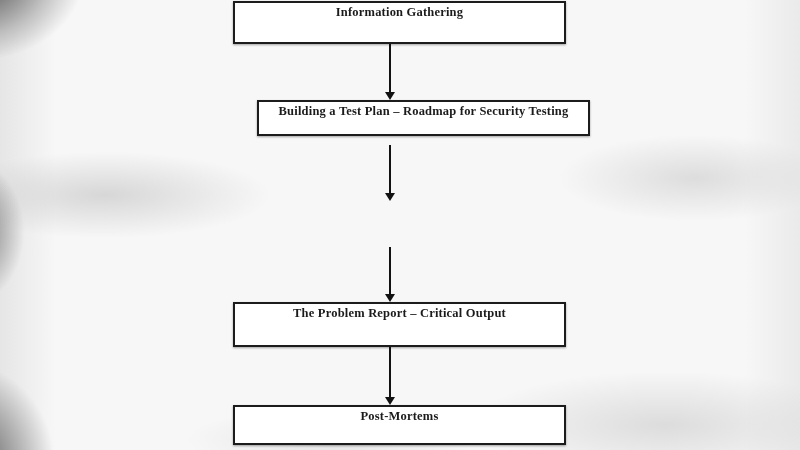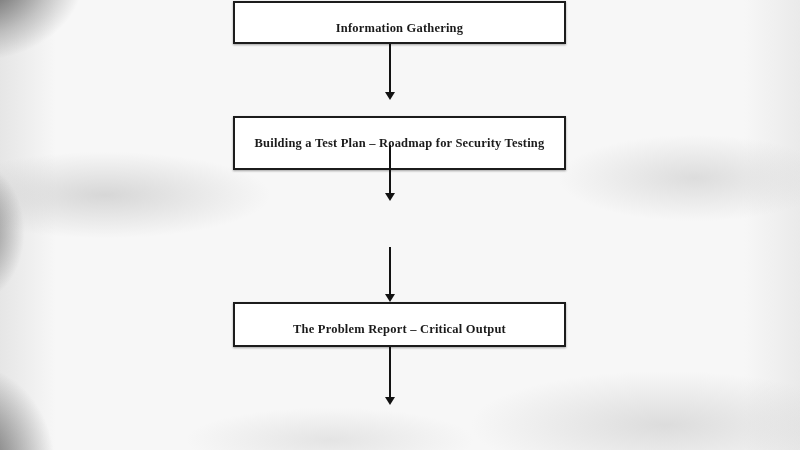--- a/index.html
+++ b/index.html
@@ -31,29 +31,29 @@
   .flow-box{
     position:absolute;left:233px;width:333px;
     background:var(--box-fill);
     border:2px solid var(--box-border);
     box-shadow:0 1px 2px rgba(0,0,0,.35);
     box-sizing:border-box;
     text-align:center;
   }
   .flow-box .label{
     display:block;
-    padding-top:18px;
+    padding-top:2px;
     font-weight:bold;
     font-size:12.5px;
     letter-spacing:.2px;
     color:var(--label-text);
     white-space:nowrap;
   }
   .b1{top:1px;height:43px;}
-  .b2{top:116px;height:54px;}
+  .b2{top:100px;height:36px;margin-left:24px;}
   .b3{top:201px;height:46px;}
   .b4{top:302px;height:45px;}
   .b5{top:405px;height:40px;}
 
   .flow-arrow{position:absolute;left:384px;width:12px;}
   .a1{top:44px;height:56px;}
   .a2{top:145px;height:56px;}
   .a3{top:247px;height:55px;}
   .a4{top:347px;height:58px;}
   .flow-arrow .stem{
@@ -98,14 +98,17 @@
 
   <div class="flow-box b4">
     <span class="label">The Problem Report – Critical Output</span>
   </div>
 
   <div class="flow-arrow a4">
     <div class="stem"></div>
     <div class="head"></div>
   </div>
 
+  <div class="flow-box b5">
+    <span class="label">Post-Mortems</span>
+  </div>
 
 </div>
 
 </body></html>

